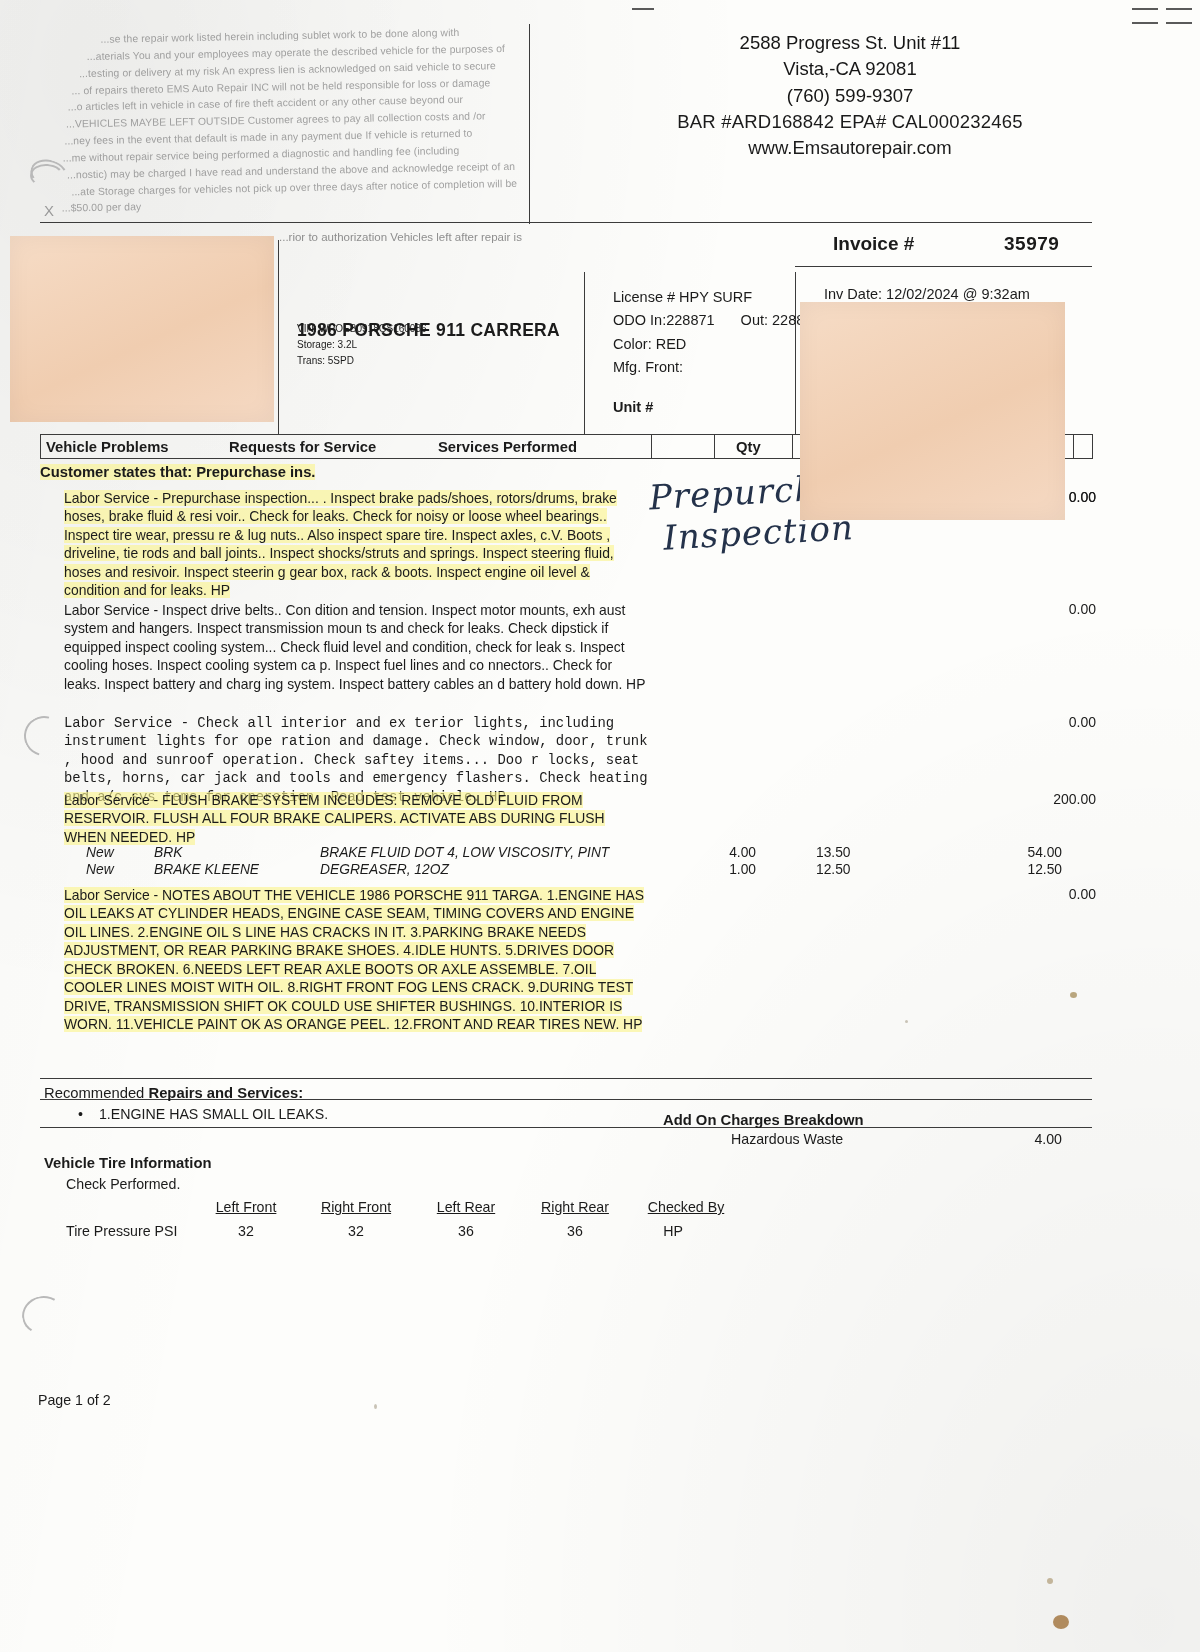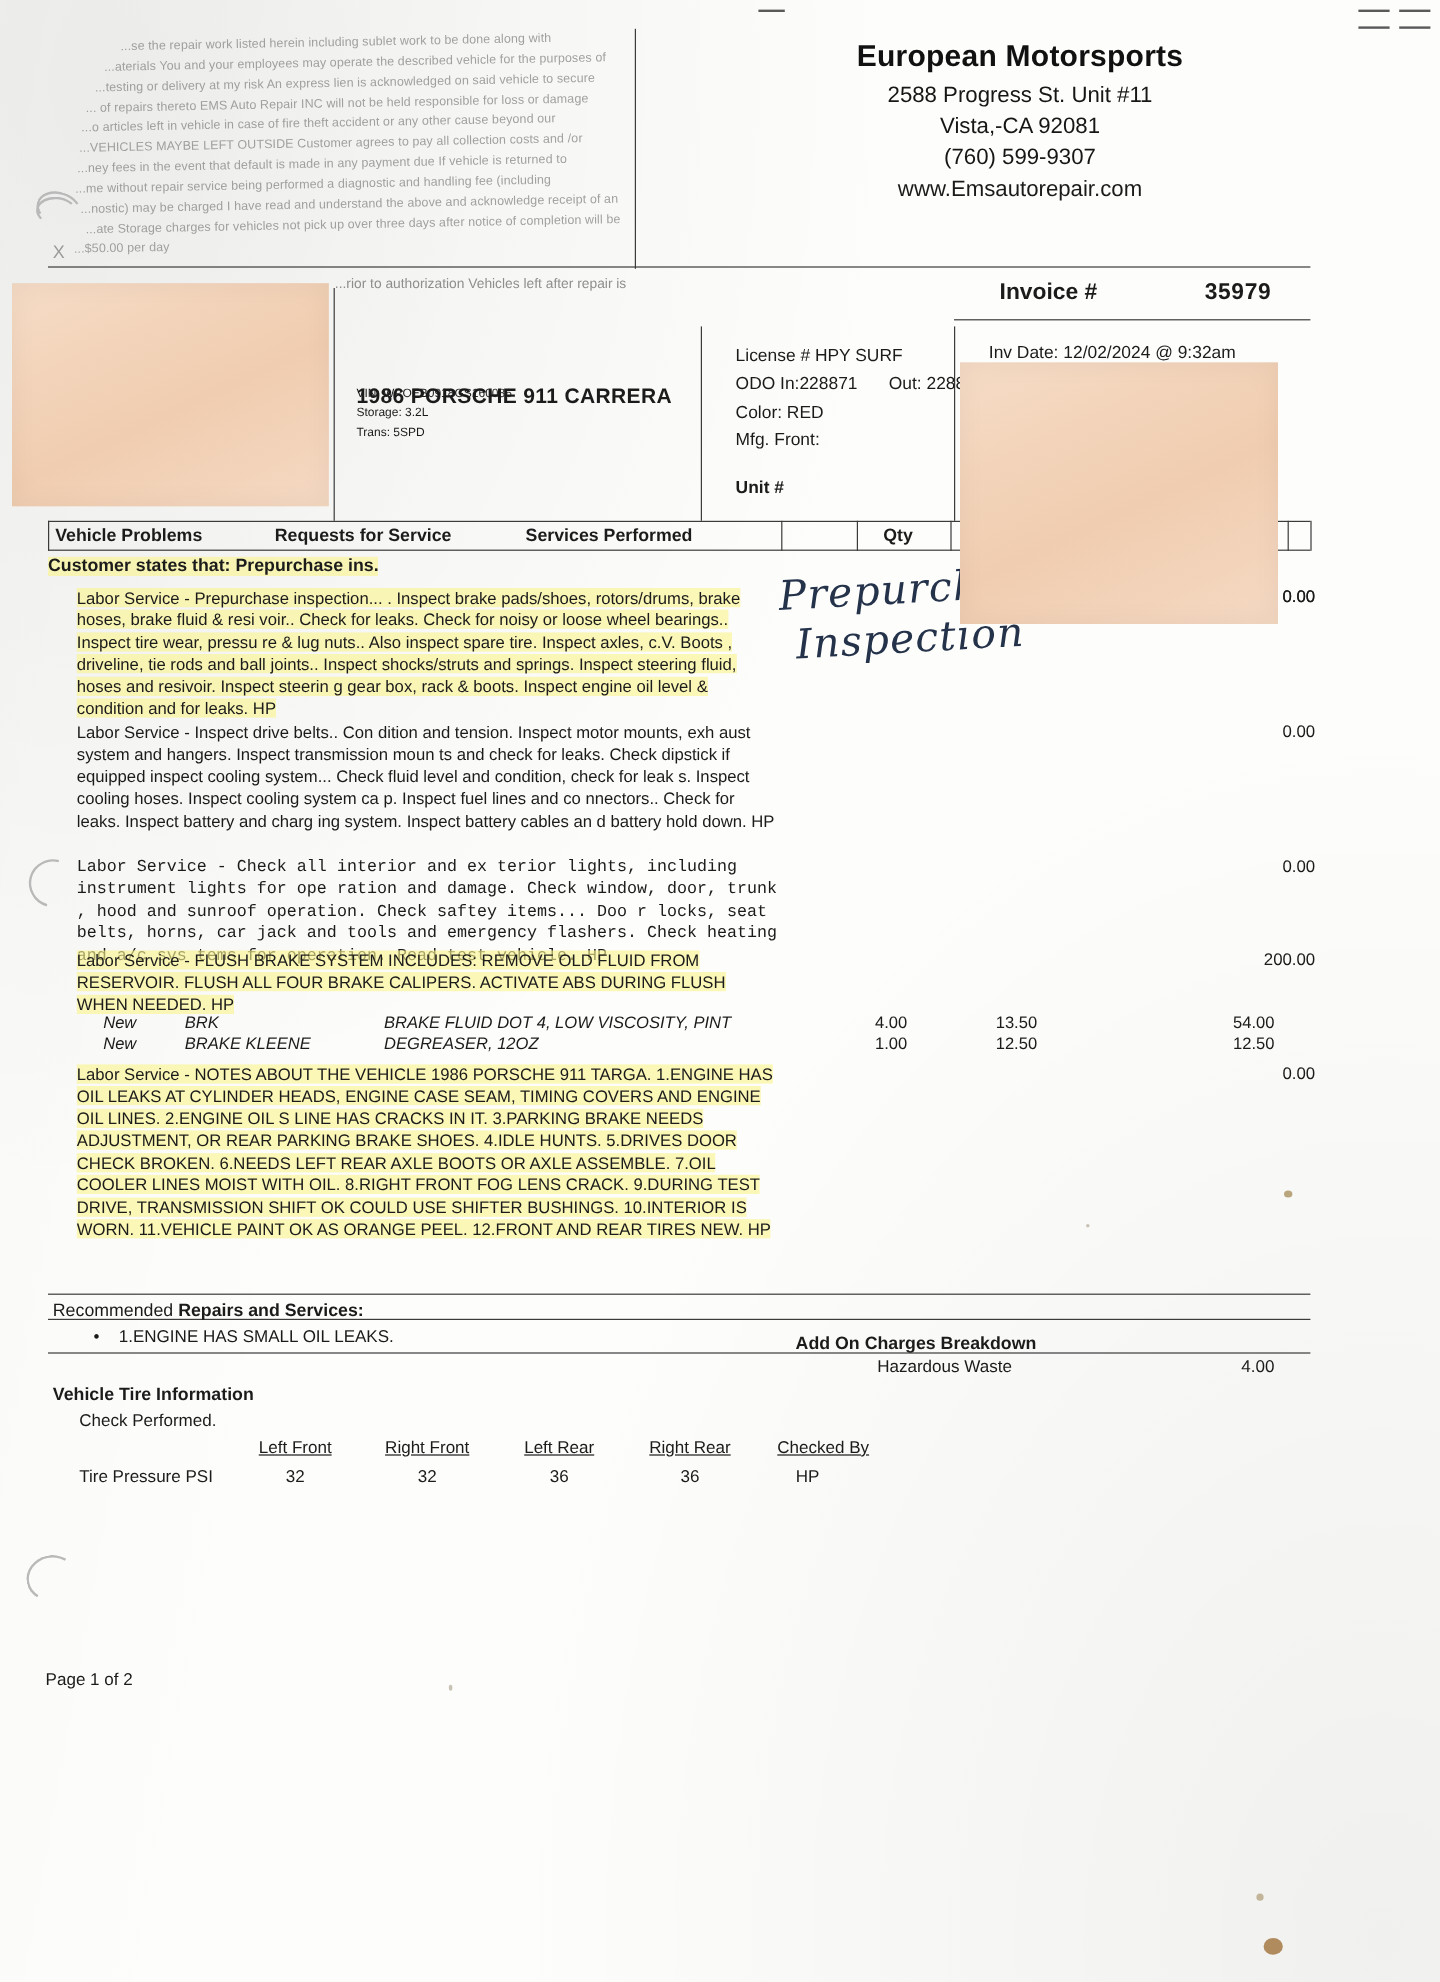--- a/index.html
+++ b/index.html
@@ -211,21 +211,21 @@
     text-align: right;
     width: 96px;
   }
 
   
   .part-row { position: absolute; font-size: 13.8px; }
   .part-new { left: 86px; font-style: italic; }
   .part-code { left: 154px; font-style: italic; }
   .part-desc { left: 320px; font-style: italic; }
   .part-qty { left: 700px; width: 56px; text-align: right; }
-  .part-price { left: 816px; width: 62px; text-align: center; }
+  .part-price { left: 816px; width: 62px; text-align: left; }
   .part-total { left: 1000px; width: 62px; text-align: right; }
 
   
   #handwriting {
     position: absolute;
     left: 650px;
     top: 470px;
     font-family: "DejaVu Serif", serif;
     font-size: 34px;
     color: #24324a;
@@ -342,24 +342,24 @@
   <div class="ln">...ney fees in the event that default is made in any payment due   If vehicle is returned to</div>
   <div class="ln">...me without repair service being performed  a diagnostic and handling fee (including</div>
   <div class="ln">...nostic) may be charged   I have read and understand the above and acknowledge receipt of an</div>
   <div class="ln">...ate   Storage charges for vehicles not pick up over three days after notice of completion will be</div>
   <div class="ln">...$50.00 per day</div>
 </div>
 <div class="ghost-swirl" style="left:30px; top:160px; width:34px; height:24px; transform:rotate(18deg);"></div>
 <div class="ghost-x">X</div>
 
 <div id="header">
-  <div class="company">European Motorsports</div>
   <div class="addr">2588 Progress St. Unit #11</div>
   <div class="addr">Vista,-CA 92081</div>
   <div class="addr">(760) 599-9307</div>
+  <div class="bar">BAR #ARD168842 EPA# CAL000232465</div>
   <div class="web">www.Emsautorepair.com</div>
 </div>
 
 <div class="abs" style="left:279px; top:231px; font-size:11.5px; color:#8e8e8e;">...rior to authorization  Vehicles left after repair is</div>
 
 <div class="hrule" style="left:40px; top:222px; width:1052px;"></div>
 <div class="hrule" style="left:795px; top:266px; width:297px;"></div>
 <div class="hrule" style="left:40px; top:434px; width:1052px;"></div>
 <div class="hrule" style="left:40px; top:458px; width:1052px;"></div>
 <div class="vrule" style="left:40px; top:434px; height:25px;"></div>

